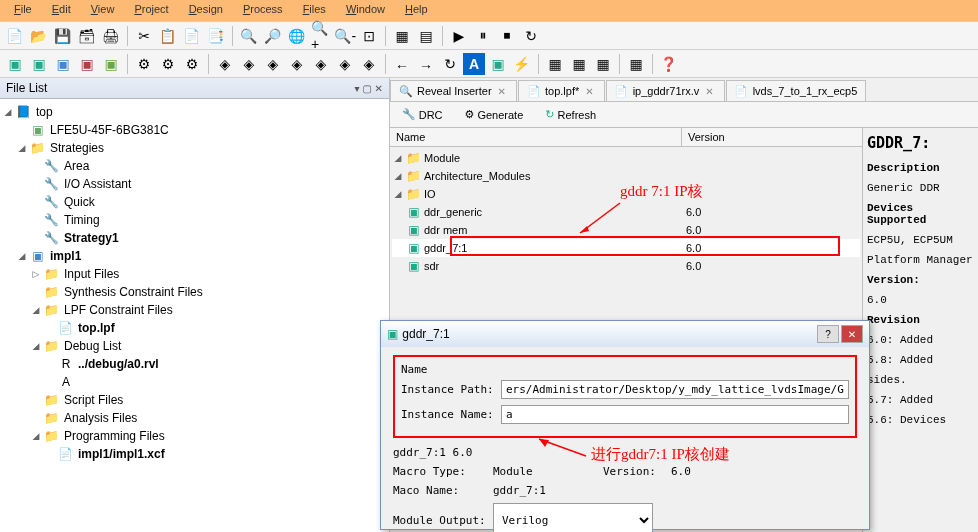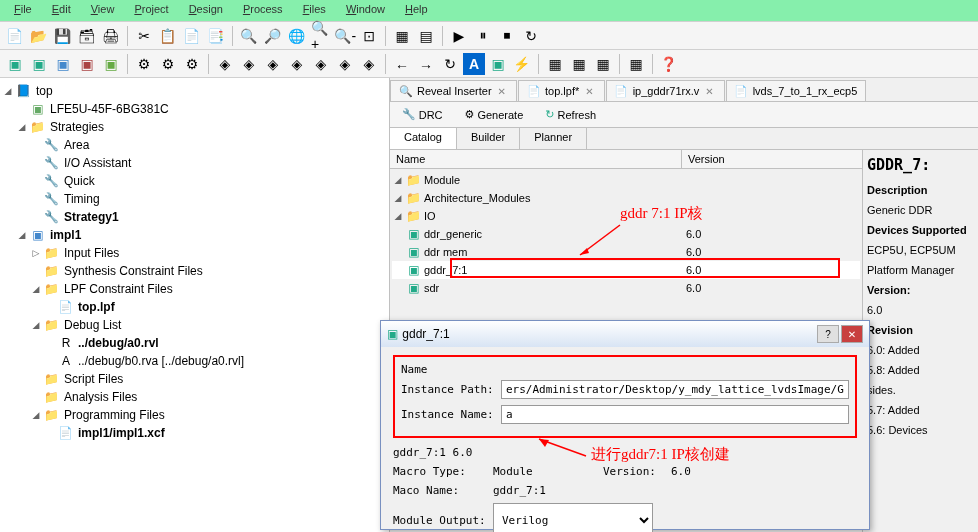--- a/index.html
+++ b/index.html
@@ -1,17 +1,17 @@
 <!DOCTYPE html>
 <html><head>
 <meta charset="utf-8">
 <style>
 * { box-sizing: border-box; margin: 0; padding: 0; }
 body { font-family: "Segoe UI", Tahoma, Arial, sans-serif; font-size: 11px; background: #f0f0f0; width: 978px; height: 532px; overflow: hidden; position: relative; }
-.menubar { background: #86efac; border-bottom: 1px solid #d0d0d0; height: 22px; display: flex; padding: 0 4px; }
+.menubar { background: #fdba74; border-bottom: 1px solid #d0d0d0; height: 22px; display: flex; padding: 0 4px; }
 .menubar span { padding: 3px 10px; cursor: default; color: #333; }
 .menubar span:first-letter { text-decoration: underline; }
 .toolbar { background: #f5f5f5; border-bottom: 1px solid #d0d0d0; height: 28px; display: flex; align-items: center; padding: 2px 4px; gap: 2px; }
 .toolbar2 { background: #f5f5f5; border-bottom: 1px solid #d0d0d0; height: 28px; display: flex; align-items: center; padding: 2px 4px; gap: 2px; }
 .tb-btn { width: 22px; height: 22px; display: inline-flex; align-items: center; justify-content: center; border: 1px solid transparent; cursor: pointer; font-size: 14px; }
 .tb-sep { width: 1px; height: 20px; background: #c0c0c0; margin: 0 3px; }
 .main { display: flex; height: calc(100% - 78px); }
 .left-panel { width: 390px; background: #fff; border-right: 1px solid #c0c0c0; display: flex; flex-direction: column; }
 .panel-header { background: linear-gradient(#e8eef7,#dce4f0); border-bottom: 1px solid #b0b8c0; padding: 3px 6px; display: flex; justify-content: space-between; align-items: center; font-size: 12px; }
 .panel-header .dd { font-size: 10px; color: #555; }
@@ -41,21 +41,21 @@
 .ch-ver { width: 180px; }
 .catalog-tree { padding: 2px; overflow: auto; position: relative; }
 .cat-row { display: flex; padding: 1px 0; align-items: center; }
 .cat-name { flex: 1; display: flex; align-items: center; }
 .cat-ver { width: 180px; padding-left: 6px; }
 .red-box { position: absolute; border: 2px solid #f00; pointer-events: none; }
 .red-text { position: absolute; color: #f00; font-size: 15px; font-family: SimSun, serif; pointer-events: none; z-index: 20; }
 .red-arrow { position: absolute; pointer-events: none; z-index: 20; }
 .catalog-right { width: 115px; padding: 6px 4px; font-size: 12px; overflow: hidden; }
 .catalog-right h3 { font-family: monospace; font-size: 15px; margin-bottom: 10px; }
-.catalog-right p { margin-bottom: 8px; font-family: Liberation Sans, sans-serif; font-size: 11px; }
+.catalog-right p { margin-bottom: 8px; font-family: Liberation Mono, monospace; font-size: 11px; }
 .dialog { position: absolute; left: 380px; top: 320px; width: 490px; height: 210px; background: #f0f0f0; border: 1px solid #7890c0; box-shadow: 2px 2px 6px rgba(0,0,0,0.3); z-index: 10; }
 .dlg-title { background: linear-gradient(#fff,#d8e4f4); display: flex; justify-content: space-between; align-items: center; padding: 4px 6px; font-size: 12px; }
 .dlg-title-left { display: flex; align-items: center; gap: 4px; }
 .dlg-btns { display: flex; gap: 2px; }
 .dlg-btn { width: 22px; height: 18px; border: 1px solid #aaa; background: #e0e0e0; display: flex; align-items: center; justify-content: center; font-size: 10px; cursor: pointer; }
 .dlg-close { background: #c84040; color: #fff; }
 .dlg-body { padding: 8px 12px; font-family: monospace; font-size: 11px; }
 .dlg-row { display: flex; align-items: center; margin-bottom: 6px; }
 .dlg-label { width: 100px; }
 .dlg-input { flex: 1; border: 1px solid #999; padding: 2px 4px; font-family: monospace; font-size: 11px; background: #fff; }
@@ -136,20 +136,24 @@
   <span class="tb-btn">▦</span>
   <span class="tb-btn">▦</span>
   <span class="tb-sep"></span>
   <span class="tb-btn">▦</span>
   <span class="tb-sep"></span>
   <span class="tb-btn" style="color:#06c">❓</span>
 </div>
 
 <div class="main">
   <div class="left-panel">
+    <div class="panel-header">
+      <span>File List</span>
+      <span class="dd">▾ ▢ ✕</span>
+    </div>
     <div class="tree">
       <div class="tree-item">
           <span class="tree-toggle">◢</span>
           <span class="tree-icon">📘</span>
           <span class="tree-label">top</span>
         </div>
       <div class="tree-item ind1">
           <span class="tree-toggle"></span>
           <span class="tree-icon" style="color:#6a6">▣</span>
           <span class="tree-label">LFE5U-45F-6BG381C</span>
@@ -215,21 +219,20 @@
           <span class="tree-label">Debug List</span>
         </div>
       <div class="tree-item ind3">
           <span class="tree-toggle"></span>
           <span class="tree-icon">R</span>
           <span class="tree-label bold">../debug/a0.rvl</span>
         </div>
       <div class="tree-item ind3">
           <span class="tree-toggle"></span>
           <span class="tree-icon">A</span>
-          <span class="tree-label">../debug/b0.rva [../debug/a0.rvl]</span>
         </div>
       <div class="tree-item ind2">
           <span class="tree-toggle"></span>
           <span class="tree-icon folder">📁</span>
           <span class="tree-label">Script Files</span>
         </div>
       <div class="tree-item ind2">
           <span class="tree-toggle"></span>
           <span class="tree-icon folder">📁</span>
           <span class="tree-label">Analysis Files</span>
@@ -275,25 +278,20 @@
           <span>DRC</span>
         </div>
       <div class="ip-tb-btn">
           <span>⚙</span>
           <span>Generate</span>
         </div>
       <div class="ip-tb-btn">
           <span style="color:#2a8">↻</span>
           <span>Refresh</span>
         </div>
-    </div>
-    <div class="sub-tabs">
-      <div class="sub-tab active">Catalog</div>
-      <div class="sub-tab">Builder</div>
-      <div class="sub-tab">Planner</div>
     </div>
     <div class="catalog">
       <div class="catalog-left">
         <div class="catalog-header">
           <div class="ch-name">Name</div>
           <div class="ch-ver">Version</div>
         </div>
         <div class="catalog-tree">
           <div class="cat-row">
               <div class="cat-name">

